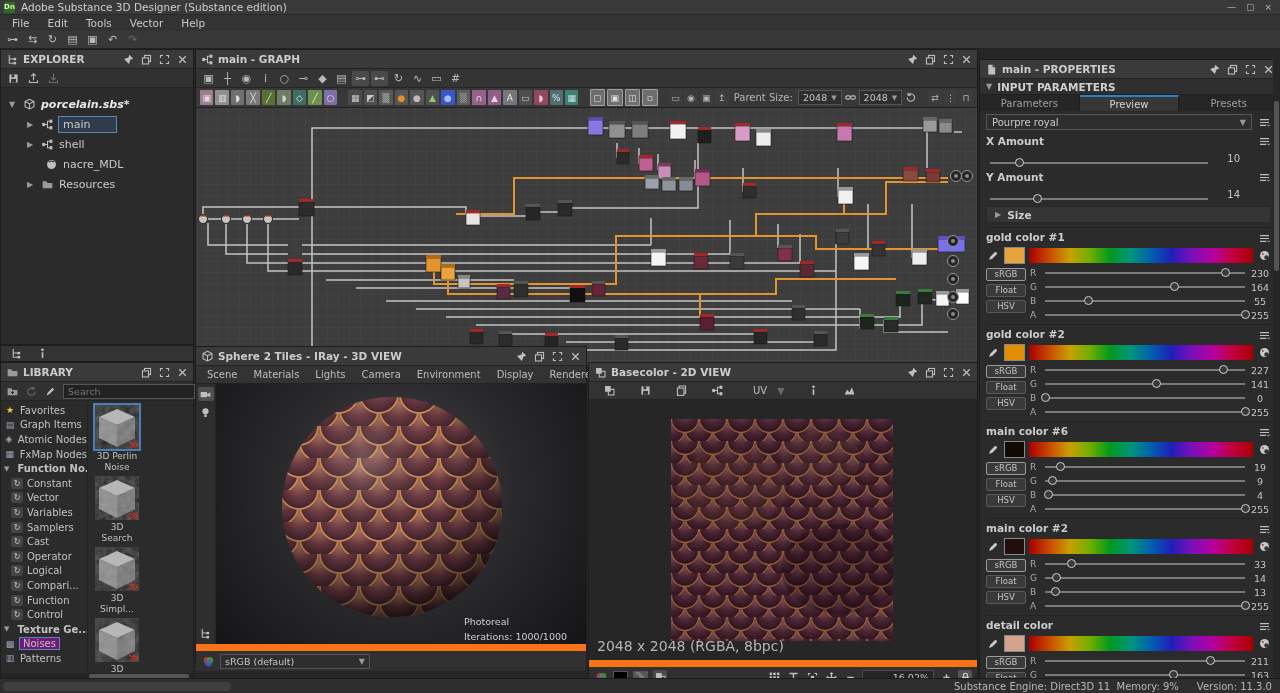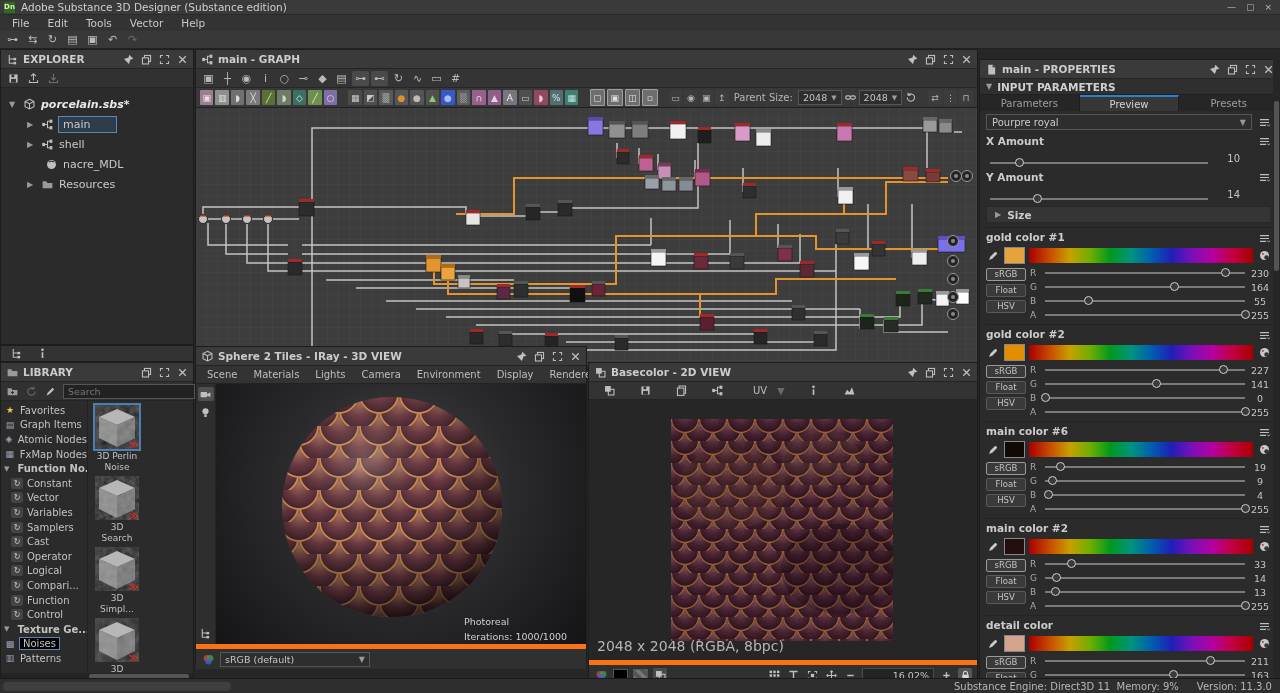--- a/index.html
+++ b/index.html
@@ -25,21 +25,21 @@
   .ptool{height:18px;display:flex;align-items:center;gap:6px;padding:0 5px;border-bottom:1px solid #252525;background:#313131}
   .trow{height:20px;display:flex;align-items:center;gap:5px;font-size:11px;color:#c9c9c9;white-space:nowrap}
   .trow .chev{width:10px;color:#9a9a9a;font-size:8px;text-align:center}
   .trow.sel .lbl{outline:1px solid #5a87b8;background:#2e3c4c;padding:1px 26px 1px 4px}
   .xstrip{position:absolute;left:0;top:345px;width:194px;height:17px;background:#333;border:1px solid #1d1d1d;box-sizing:border-box;display:flex;align-items:center;gap:12px;padding-left:8px}
   
   .libbody{display:flex;height:272px;overflow:hidden}
   .cats{width:86px;border-right:1px solid #222;overflow:hidden;padding-top:2px}
   .catrow{height:14.6px;display:flex;align-items:center;gap:4px;font-size:10px;color:#c2c2c2;white-space:nowrap;overflow:hidden;padding-left:3px}
   .catrow.bold{font-weight:bold}
-  .catrow.sel .cl{outline:1px solid #5a87b8;background:#000000;padding:0 3px}
+  .catrow.sel .cl{outline:1px solid #5a87b8;background:#701a75;padding:0 3px}
   .catrow .cico{width:12px;text-align:center;font-size:9px}
   .items{flex:1;display:flex;flex-wrap:wrap;gap:4px 6px;padding:4px 2px 0 6px;align-content:flex-start;overflow:hidden}
   .item{width:46px;text-align:center}
   .thumb{position:relative;width:44px;height:44px;background:#1f1f1f;margin:0 auto}
   .item.sel .thumb{outline:2px solid #4a7fb5}
   .item .ilbl{font-size:9px;line-height:10.5px;color:#c2c2c2;margin-top:2px;height:21px;overflow:hidden}
   .fxb{position:absolute;right:0;bottom:0;color:#d03020;font-size:10px;font-weight:bold;line-height:9px}
   .searchbox{flex:1;height:13px;background:#222;border:1px solid #555;color:#8a8a8a;font-size:9.5px;padding:0 4px;font-family:inherit}
   .hscroll{height:7px;background:#242424;position:relative}
   .hscroll i{position:absolute;left:88px;top:1px;width:100px;height:5px;background:#555;border-radius:2px}
@@ -53,21 +53,21 @@
   .psel{height:13px;background:#2e2e2e;border:1px solid #555;font-size:9.5px;color:#c5c5c5;display:flex;align-items:center;gap:4px;padding:0 4px}
   .gcanvas{position:relative;height:258px;overflow:hidden;background:#3d3d3d}
   
   .vmenu{height:17px;display:flex;align-items:center;gap:2px;background:#333;border-bottom:1px solid #222;padding-left:4px}
   .vmenu span{padding:0 7px;font-size:10px;color:#bdbdbd}
   .v3dcanvas{position:relative;height:260px;background:radial-gradient(circle at 52% 40%, #47474b 0%, #2a2a2d 45%, #121214 100%);overflow:hidden}
   .v3dstrip{position:absolute;left:0;top:0;width:20px;height:100%;background:#2e2e2e;border-right:1px solid #242424;display:flex;flex-direction:column;align-items:center;padding-top:3px;gap:4px;box-sizing:border-box}
   .sbtn{width:16px;height:14px;display:flex;align-items:center;justify-content:center;border-radius:2px}
   .sbtn.on{background:#4f4f4f}
   .v3dtext{position:absolute;left:268px;top:230px;font-size:9.5px;color:#cfcfcf;line-height:15px;white-space:nowrap}
-  .vbottom{height:20px;background:#303030;border-top:5px solid #f97316;display:flex;align-items:center;gap:5px;padding:0 5px}
+  .vbottom{height:20px;background:#303030;border-top:7px solid #f97316;display:flex;align-items:center;gap:5px;padding:0 5px}
   .v2dcanvas{position:relative;height:260px;background:#262626;overflow:hidden}
   .imginfo{position:absolute;left:8px;bottom:6px;font-size:14px;color:#b5b5b5}
   .zoombox{width:62px;height:13px;background:#242424;border:1px solid #4a4a4a;color:#c5c5c5;font-size:9.5px;text-align:right;padding:0 4px;font-family:inherit}
   .swatchm{width:13px;height:11px;border:1px solid #555}
   
   .secbar{height:15px;background:#2f2f2f;border-bottom:1px solid #202020;display:flex;align-items:center;gap:5px;padding-left:6px;font-weight:bold;font-size:10.5px;color:#d0d0d0}
   .ptabs{height:16px;display:flex}
   .ptab{flex:1;background:#262626;border-right:1px solid #1d1d1d;display:flex;align-items:center;justify-content:center;font-size:10px;color:#9f9f9f}
   .ptab.active{background:#373737;color:#d5d5d5;border-top:2px solid #2f7fd0;box-sizing:border-box}
   .pcontent{position:relative;height:578px;overflow:hidden;padding:3px 8px 0 6px;box-sizing:border-box}

